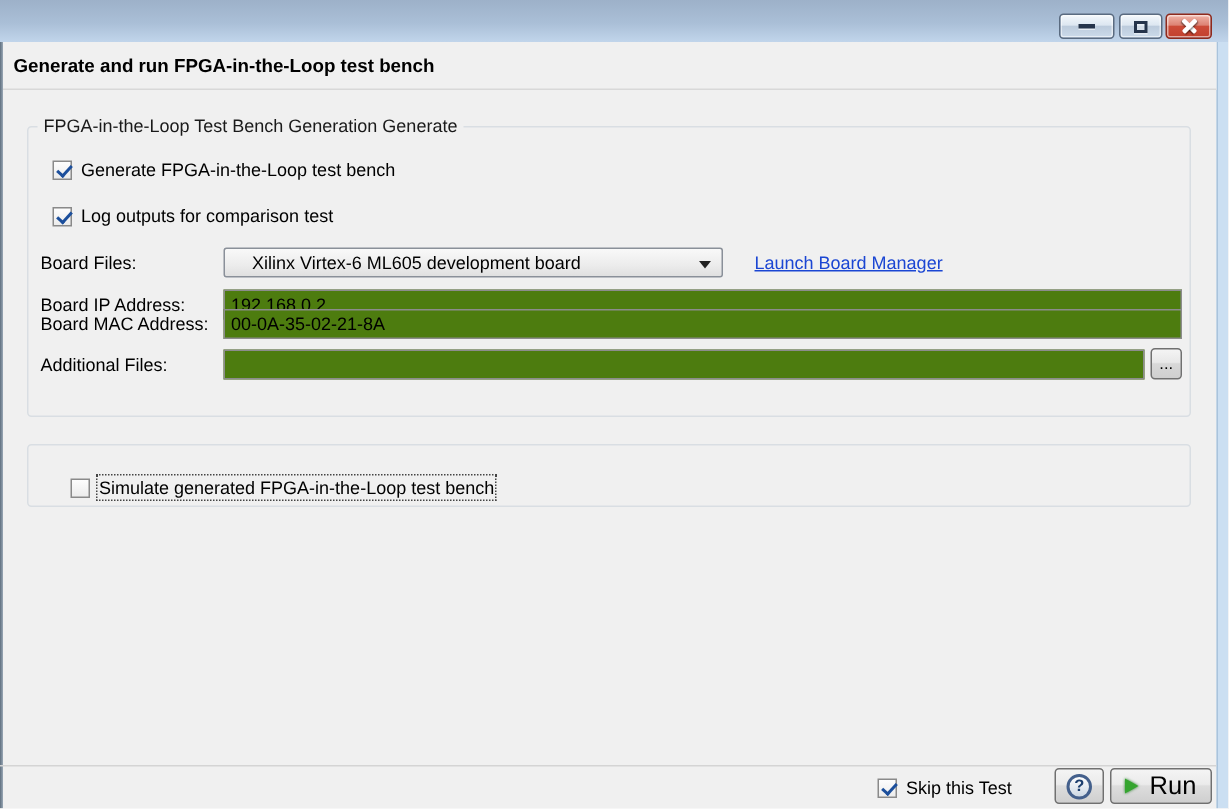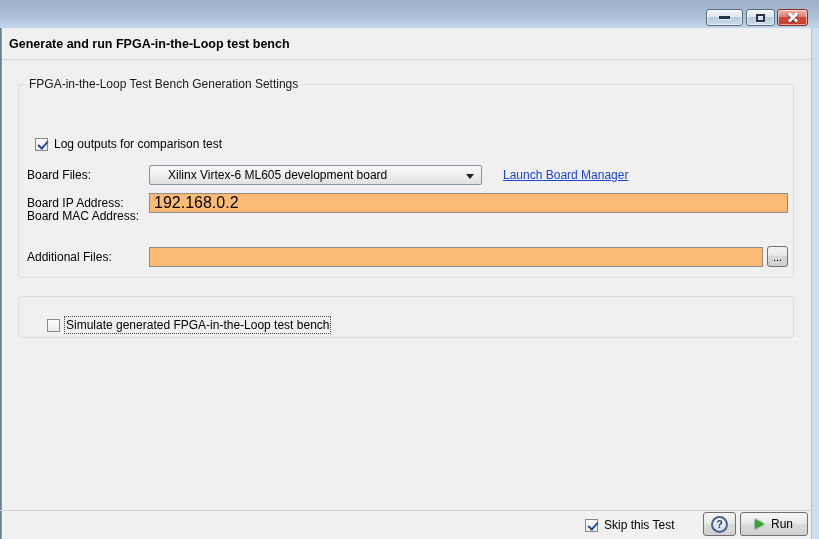--- a/index.html
+++ b/index.html
@@ -62,42 +62,42 @@
   
   .combo { position:relative; width:333px; height:20px; border:1px solid #8a9099; border-radius:2px;
            background:linear-gradient(to bottom,#f9f9f9 0%,#ececec 60%,#e0e0e0 100%);
            display:flex; align-items:center; cursor:pointer;padding-left:13px; }
   .combo-text { margin-left:5px; font-size:12px; color:#000; white-space:nowrap; overflow:hidden; }
   .combo-arrow { position:absolute; right:7px; top:8px; width:0; height:0;
                  border-left:4px solid transparent; border-right:4px solid transparent;
                  border-top:5px solid #222; }
 
   
-  .textfield { height:20px; border:1px solid #8c8c8c; background:#fdba74; font-family:inherit;
-               font-size:16px; padding:0 4px; color:#000; }
+  .textfield { height:20px; border:1px solid #8c8c8c; background:#4d7c0f; font-family:inherit;
+               font-size:12px; padding:0 4px; color:#000; }
   .textfield.wide { width:639px; }
   .textfield.files { width:614px; }
 
   .browse { margin-left:4px; width:21px; height:21px; border:1px solid #707070; border-radius:3px;
             background:linear-gradient(to bottom,#f4f4f4,#e8e8e8 45%,#d8d8d8 50%,#cfcfcf);
             font-family:inherit; font-size:11px; line-height:10px; cursor:pointer; color:#000; }
 
   .link { margin-left:21px; font-size:12px; color:#1b46d3; text-decoration:underline; cursor:pointer; white-space:nowrap; }
 
   
   .footer-sep { position:absolute; left:0; top:510px; width:811px; height:1px; background:#d4d4d4; }
   .skip-row { left:585px; top:518px; }
   .btn { position:absolute; top:512px; height:24px; border:1px solid #707070; border-radius:3px;
          background:linear-gradient(to bottom,#f4f4f4 0%,#ebebeb 45%,#dddddd 50%,#cfcfcf 100%);
          display:flex; align-items:center; justify-content:center; cursor:pointer; font-family:inherit; }
   .help-btn { left:703px; width:33px; }
   .help-circle { width:17px; height:17px; border:2px solid #44608c; border-radius:50%;
                  background:linear-gradient(to bottom,#fefefe,#cdd8e4); color:#1d3f6f;
                  font-weight:bold; font-size:11px; line-height:13px; text-align:center; }
-  .run-btn { left:740px; width:68px; gap:7px; font-size:12px; color:#000; }
+  .run-btn { left:740px; width:68px; gap:7px; font-size:17px; color:#000; }
   .play-icon { width:0; height:0; border-left:9px solid #35a52f;
                border-top:5.5px solid transparent; border-bottom:5.5px solid transparent;
                filter:drop-shadow(0 0 1px #1d7a1d); }
 </style>
 </head>
 <body>
 
 <div class="window">
 
   <div class="titlebar">
@@ -116,22 +116,26 @@
   </div>
 
   <div class="edge-left"></div>
   <div class="edge-right"></div>
 
   <div class="header">
     <span class="page-title">Generate and run FPGA-in-the-Loop test bench</span>
   </div>
 
   <div class="group g1">
-    <span class="legend">FPGA-in-the-Loop Test Bench Generation Settings</span>
+    <span class="legend">FPGA-in-the-Loop Test Bench Generation Generate</span>
 
+    <div class="row cb-row" style="left:16px; top:21px;">
+      <span class="checkbox checked"></span>
+      <span class="cb-label">Generate FPGA-in-the-Loop test bench</span>
+    </div>
 
     <div class="row cb-row" style="left:16px; top:52px;">
       <span class="checkbox checked"></span>
       <span class="cb-label">Log outputs for comparison test</span>
     </div>
 
     <div class="row field-row" style="top:79px;">
       <span class="field-label">Board Files:</span>
       <div class="combo">
         <span class="combo-text">Xilinx Virtex-6 ML605 development board</span>
@@ -140,23 +144,24 @@
       <a class="link">Launch Board Manager</a>
     </div>
 
     <div class="row field-row" style="top:107px;">
       <span class="field-label">Board IP Address:</span>
       <input class="textfield wide" value="192.168.0.2" style="">
     </div>
 
     <div class="row field-row" style="top:120px;">
       <span class="field-label">Board MAC Address:</span>
+      <input class="textfield wide" value="00-0A-35-02-21-8A" style="">
     </div>
 
-    <div class="row field-row" style="top:161px;align-items:center;">
+    <div class="row field-row" style="top:147px;align-items:center;">
       <span class="field-label">Additional Files:</span>
       <input class="textfield files" value="" style="">
       <button class="browse"><span>...</span></button>
     </div>
   </div>
 
   <div class="group g2">
     <div class="row cb-row" style="left:16px; top:21px;margin-left:12px;">
       <span class="checkbox"></span>
       <span class="cb-label focus-outline">Simulate generated FPGA-in-the-Loop test bench</span>

